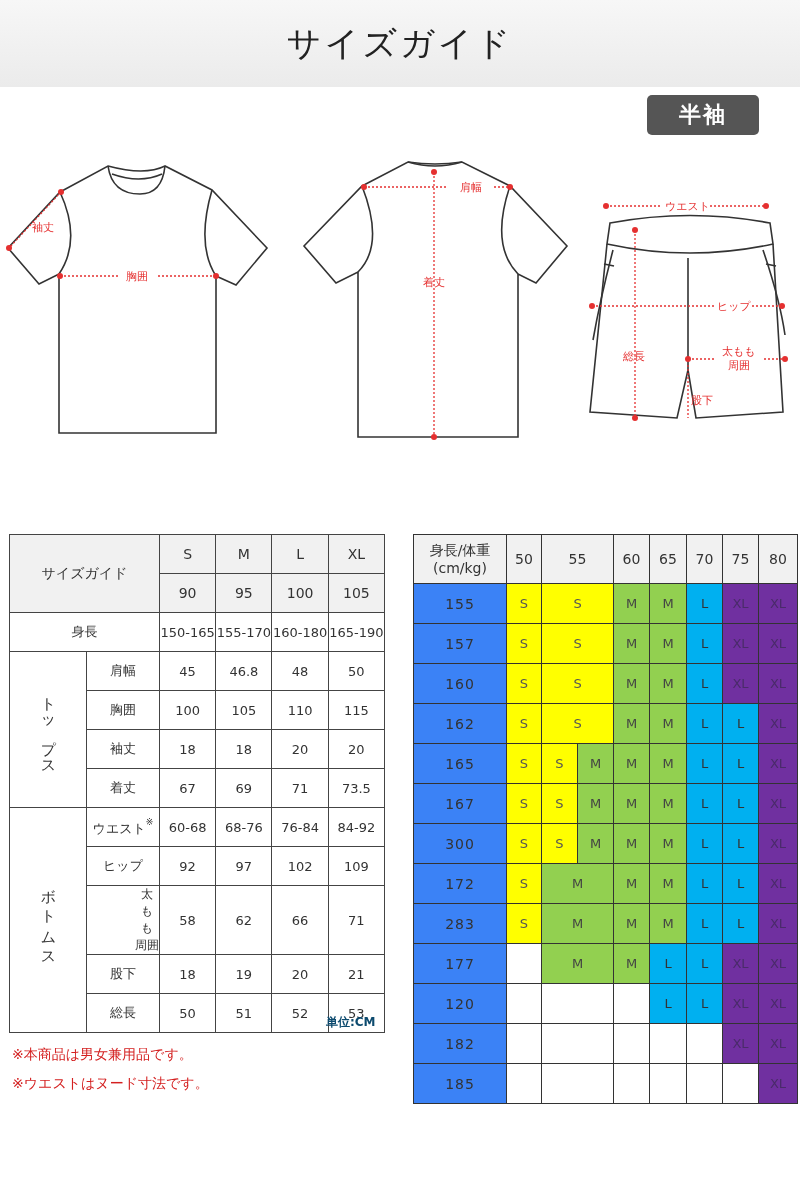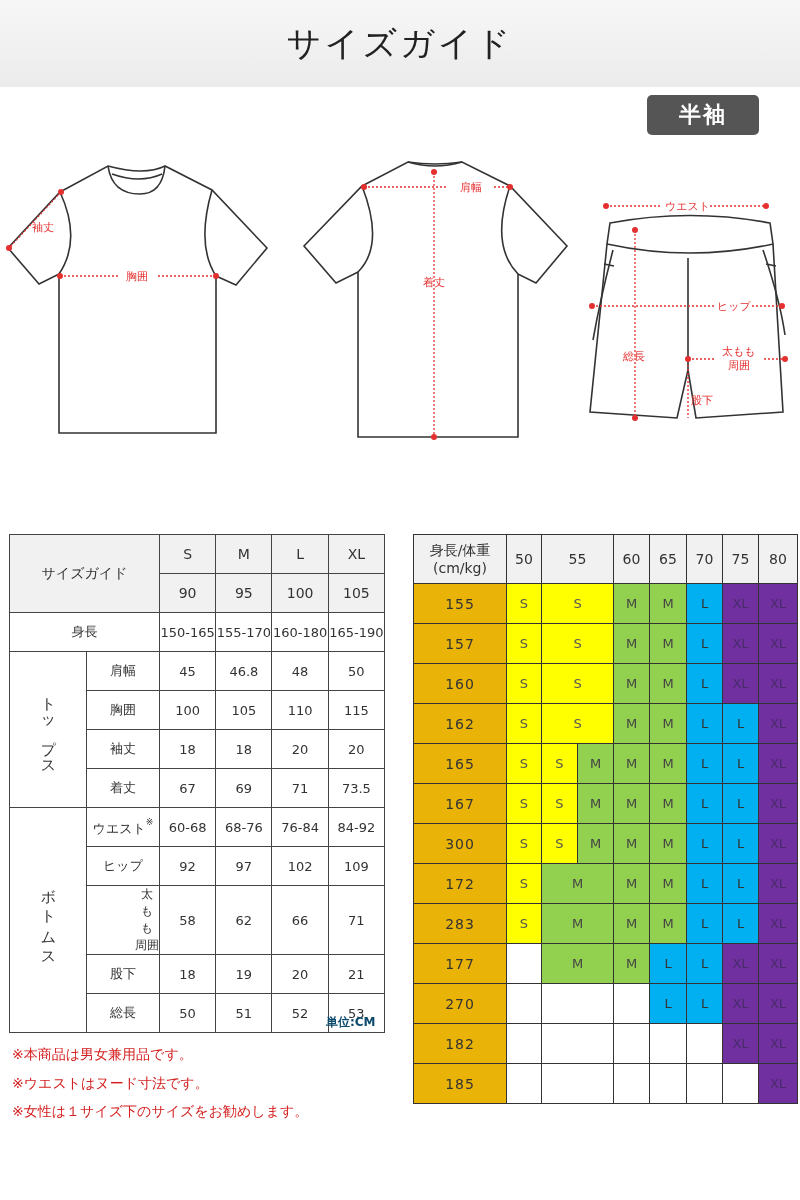--- a/index.html
+++ b/index.html
@@ -44,21 +44,21 @@
   .notes { position: absolute; left: 12px; top: 1040px; color: #d42020; font-size: 14px; line-height: 28.5px; }
 
   
   .fit-table {
     position: absolute; left: 413px; top: 534px; width: 384px;
     font-size: 13px; color: #333; table-layout: fixed;
   }
   .fit-table td { border: 1px solid #333; text-align: center; vertical-align: middle; height: 40px; padding: 0; }
   .fit-table .hdr td { height: 49px; background: #f1f1f1; font-size: 14px; }
   .fit-table .hlab { font-size: 12px; line-height: 18px; }
-  .fit-table .hgt { background: #eab308; font-size: 14px; letter-spacing: 1px; }
+  .fit-table .hgt { background: #3b82f6; font-size: 14px; letter-spacing: 1px; }
   .c-S { background: #ffff00; color: #555; }
   .c-M { background: #92d050; color: #444; }
   .c-L { background: #00b0f0; color: #333; }
   .c-XL { background: #7030a0; color: #4a2b6a; }
   .c-none { background: #ffffff; }
 </style>
 </head>
 <body>
 
 <div class="title-bar">
@@ -243,21 +243,20 @@
     <td>53</td>
   </tr>
 </tbody>
   </table>
 
 <div class="unit-note">単位:CM</div>
 
 <div class="notes">
   <div>※本商品は男女兼用品です。</div>
   <div>※ウエストはヌード寸法です。</div>
-  <div>※女性は１サイズ下のサイズをお勧めします。</div>
 </div>
 
 <table class="fit-table" id="fit-table">
   <colgroup>
     <col style="width:93px">
       <col style="width:35px">
       <col style="width:36px">
       <col style="width:36px">
     <col style="width:36px">
       <col style="width:37px">
@@ -378,21 +377,21 @@
         <td class="hgt">177</td>
         <td class="c-none"></td>
         <td class="c-M" colspan="2">M</td>
         <td class="c-M">M</td>
         <td class="c-L">L</td>
         <td class="c-L">L</td>
         <td class="c-XL">XL</td>
         <td class="c-XL">XL</td>
       </tr>
       <tr>
-        <td class="hgt">270</td>
+        <td class="hgt">120</td>
         <td class="c-none"></td>
         <td class="c-none" colspan="2"></td>
         <td class="c-none"></td>
         <td class="c-L">L</td>
         <td class="c-L">L</td>
         <td class="c-XL">XL</td>
         <td class="c-XL">XL</td>
       </tr>
       <tr>
         <td class="hgt">182</td>

